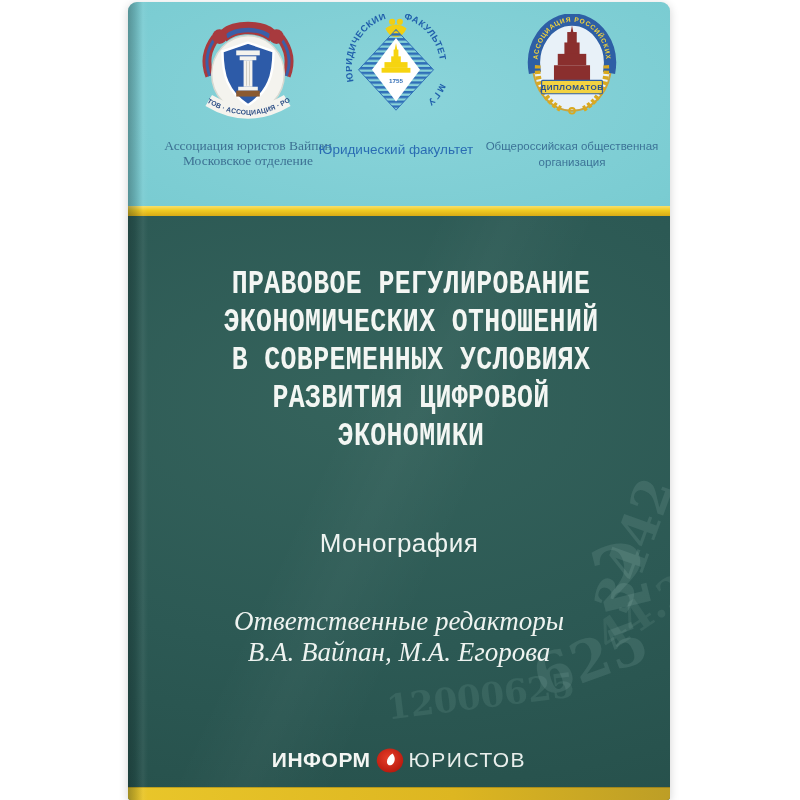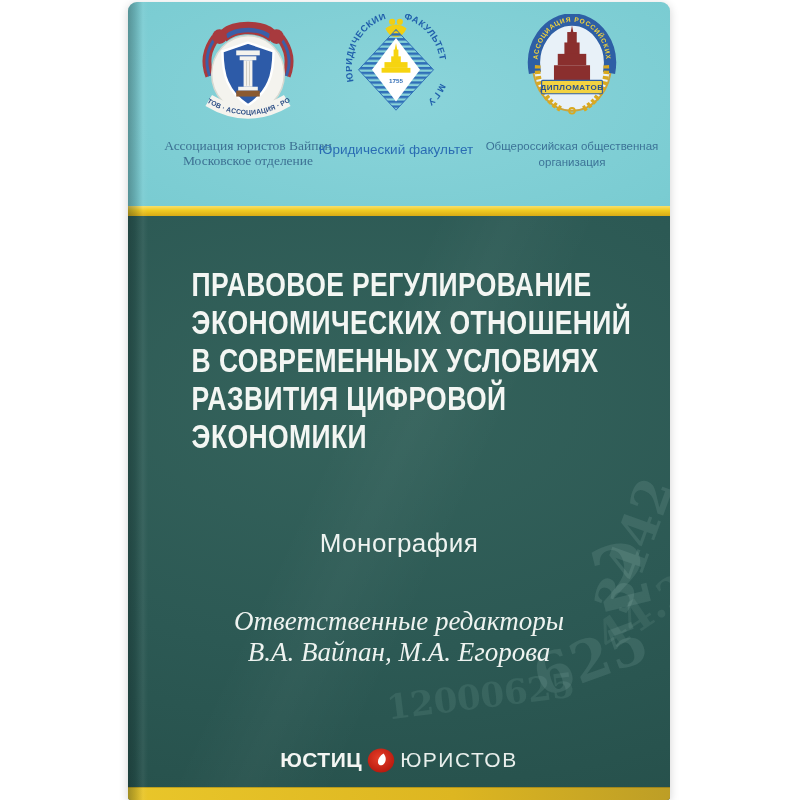--- a/index.html
+++ b/index.html
@@ -47,22 +47,22 @@
   .wm{
     position:absolute;font-family:"DejaVu Serif","Liberation Serif",serif;font-weight:bold;
     color:rgba(191,224,216,.12);white-space:nowrap;pointer-events:none;
   }
   .wm1{right:18px;top:310px;font-size:86px;transform:rotate(-14deg);}
   .wm2{left:436px;top:300px;font-size:50px;transform:rotate(-70deg);}
   .wm3{left:404px;top:410px;font-size:56px;transform:rotate(-20deg);}
   .wm4{left:464px;top:372px;font-size:42px;transform:rotate(-34deg);color:rgba(191,224,216,.09);}
   .wm5{left:258px;top:460px;font-size:34px;transform:rotate(-7deg);color:rgba(191,224,216,.10);}
   .title{
-    position:absolute;left:4px;top:49px;width:100%;text-align:left;
-    color:#f3f6f3;font-family:Liberation Sans, sans-serif;font-weight:700;
+    position:absolute;left:12px;top:49px;width:100%;text-align:center;
+    color:#f3f6f3;font-family:Liberation Mono, monospace;font-weight:700;
   }
   .title-line{
     display:block;height:38px;line-height:38px;font-size:34px;white-space:nowrap;
     transform:scaleX(.78);transform-origin:50% 50%;letter-spacing:.5px;
   }
   .subtitle{
     position:absolute;left:0;top:312px;width:100%;height:30px;line-height:30px;
     text-align:center;color:#eef3f0;font-size:26px;letter-spacing:.5px;
   }
   .editors{
@@ -208,21 +208,21 @@
       </div>
 
       <div class="subtitle">Монография</div>
 
       <div class="editors">
         <div>Ответственные редакторы</div>
         <div>В.А. Вайпан, М.А. Егорова</div>
       </div>
 
       <div class="publisher">
-        <span class="pub-left">ЮСТИЦ</span>
+        <span class="pub-left">ИНФОРМ</span>
         <svg width="28" height="25" viewBox="0 0 28 25">
           <defs>
             <radialGradient id="redGrad" cx="45%" cy="40%" r="65%">
               <stop offset="0%" stop-color="#e8402a"></stop>
               <stop offset="100%" stop-color="#b5170c"></stop>
             </radialGradient>
           </defs>
           <ellipse cx="14" cy="12.5" rx="13.2" ry="12" fill="url(#redGrad)"></ellipse>
           <path d="M16.5,5.5 C19.2,8.5 19.6,12.5 17,15.8 C14.8,18.3 11.4,17.6 11,14.5 C10.6,11.6 12.6,8 16.5,5.5 Z" fill="#ffffff"></path>
         </svg>

